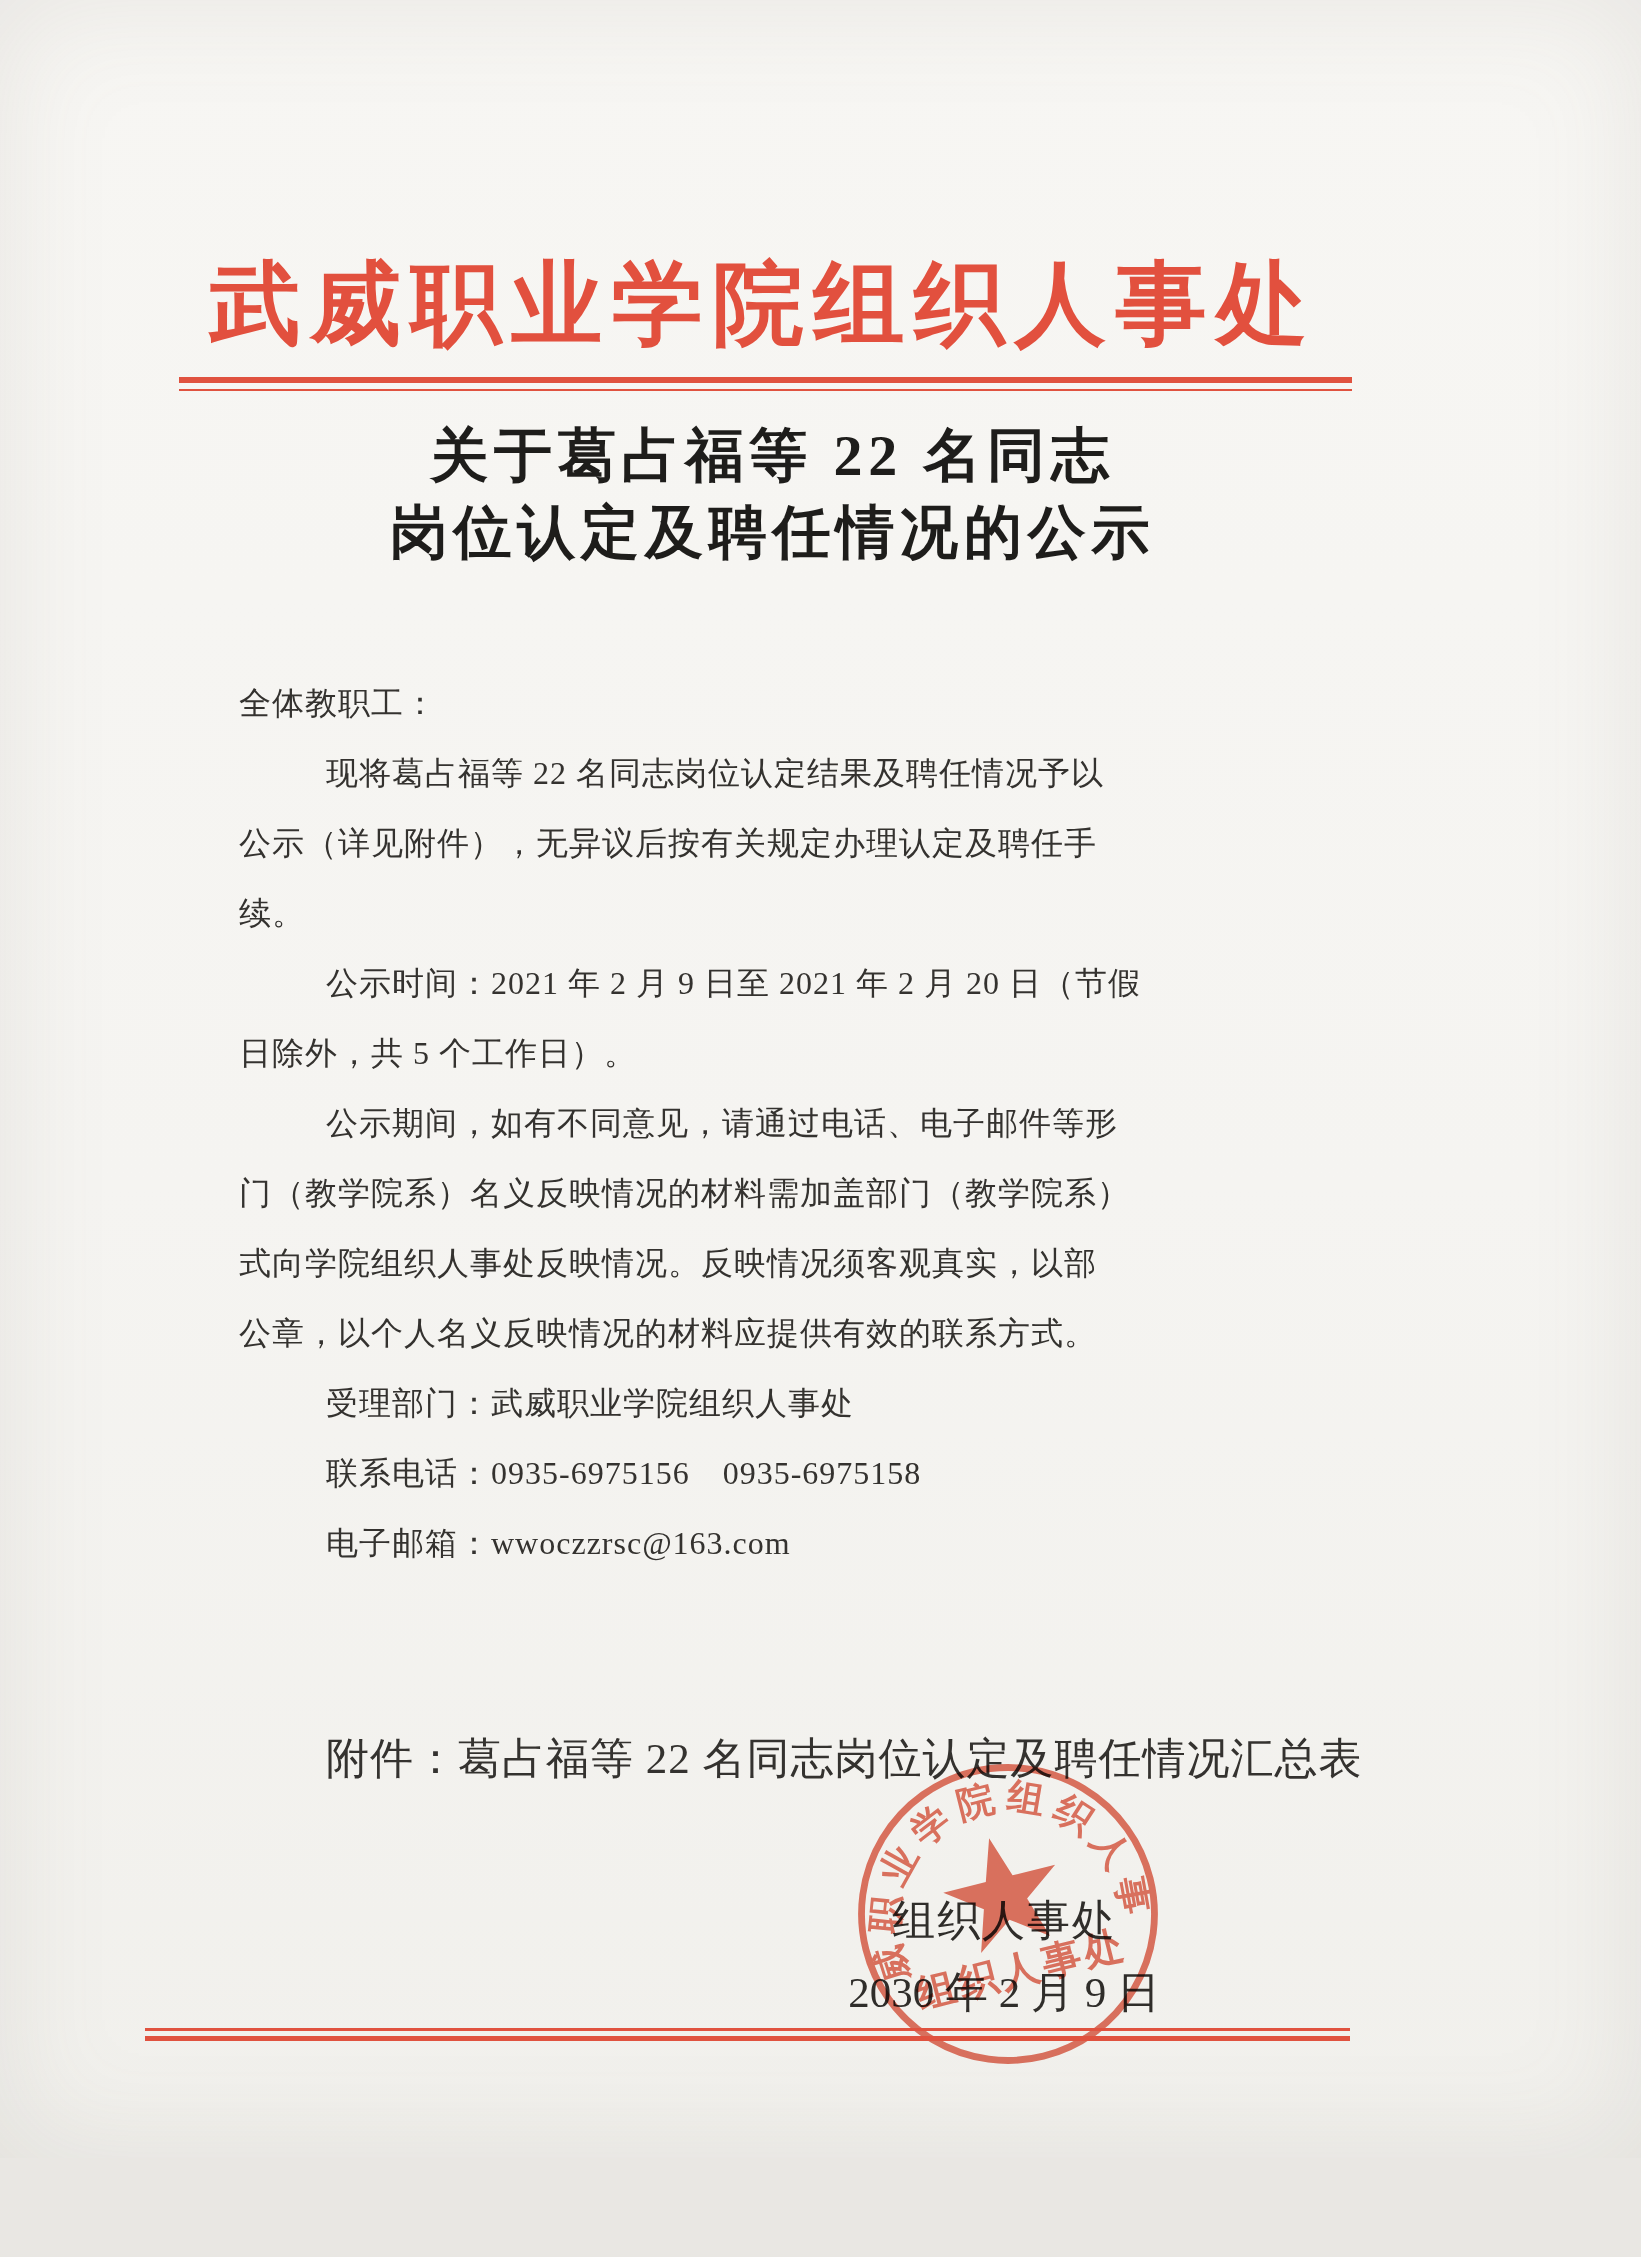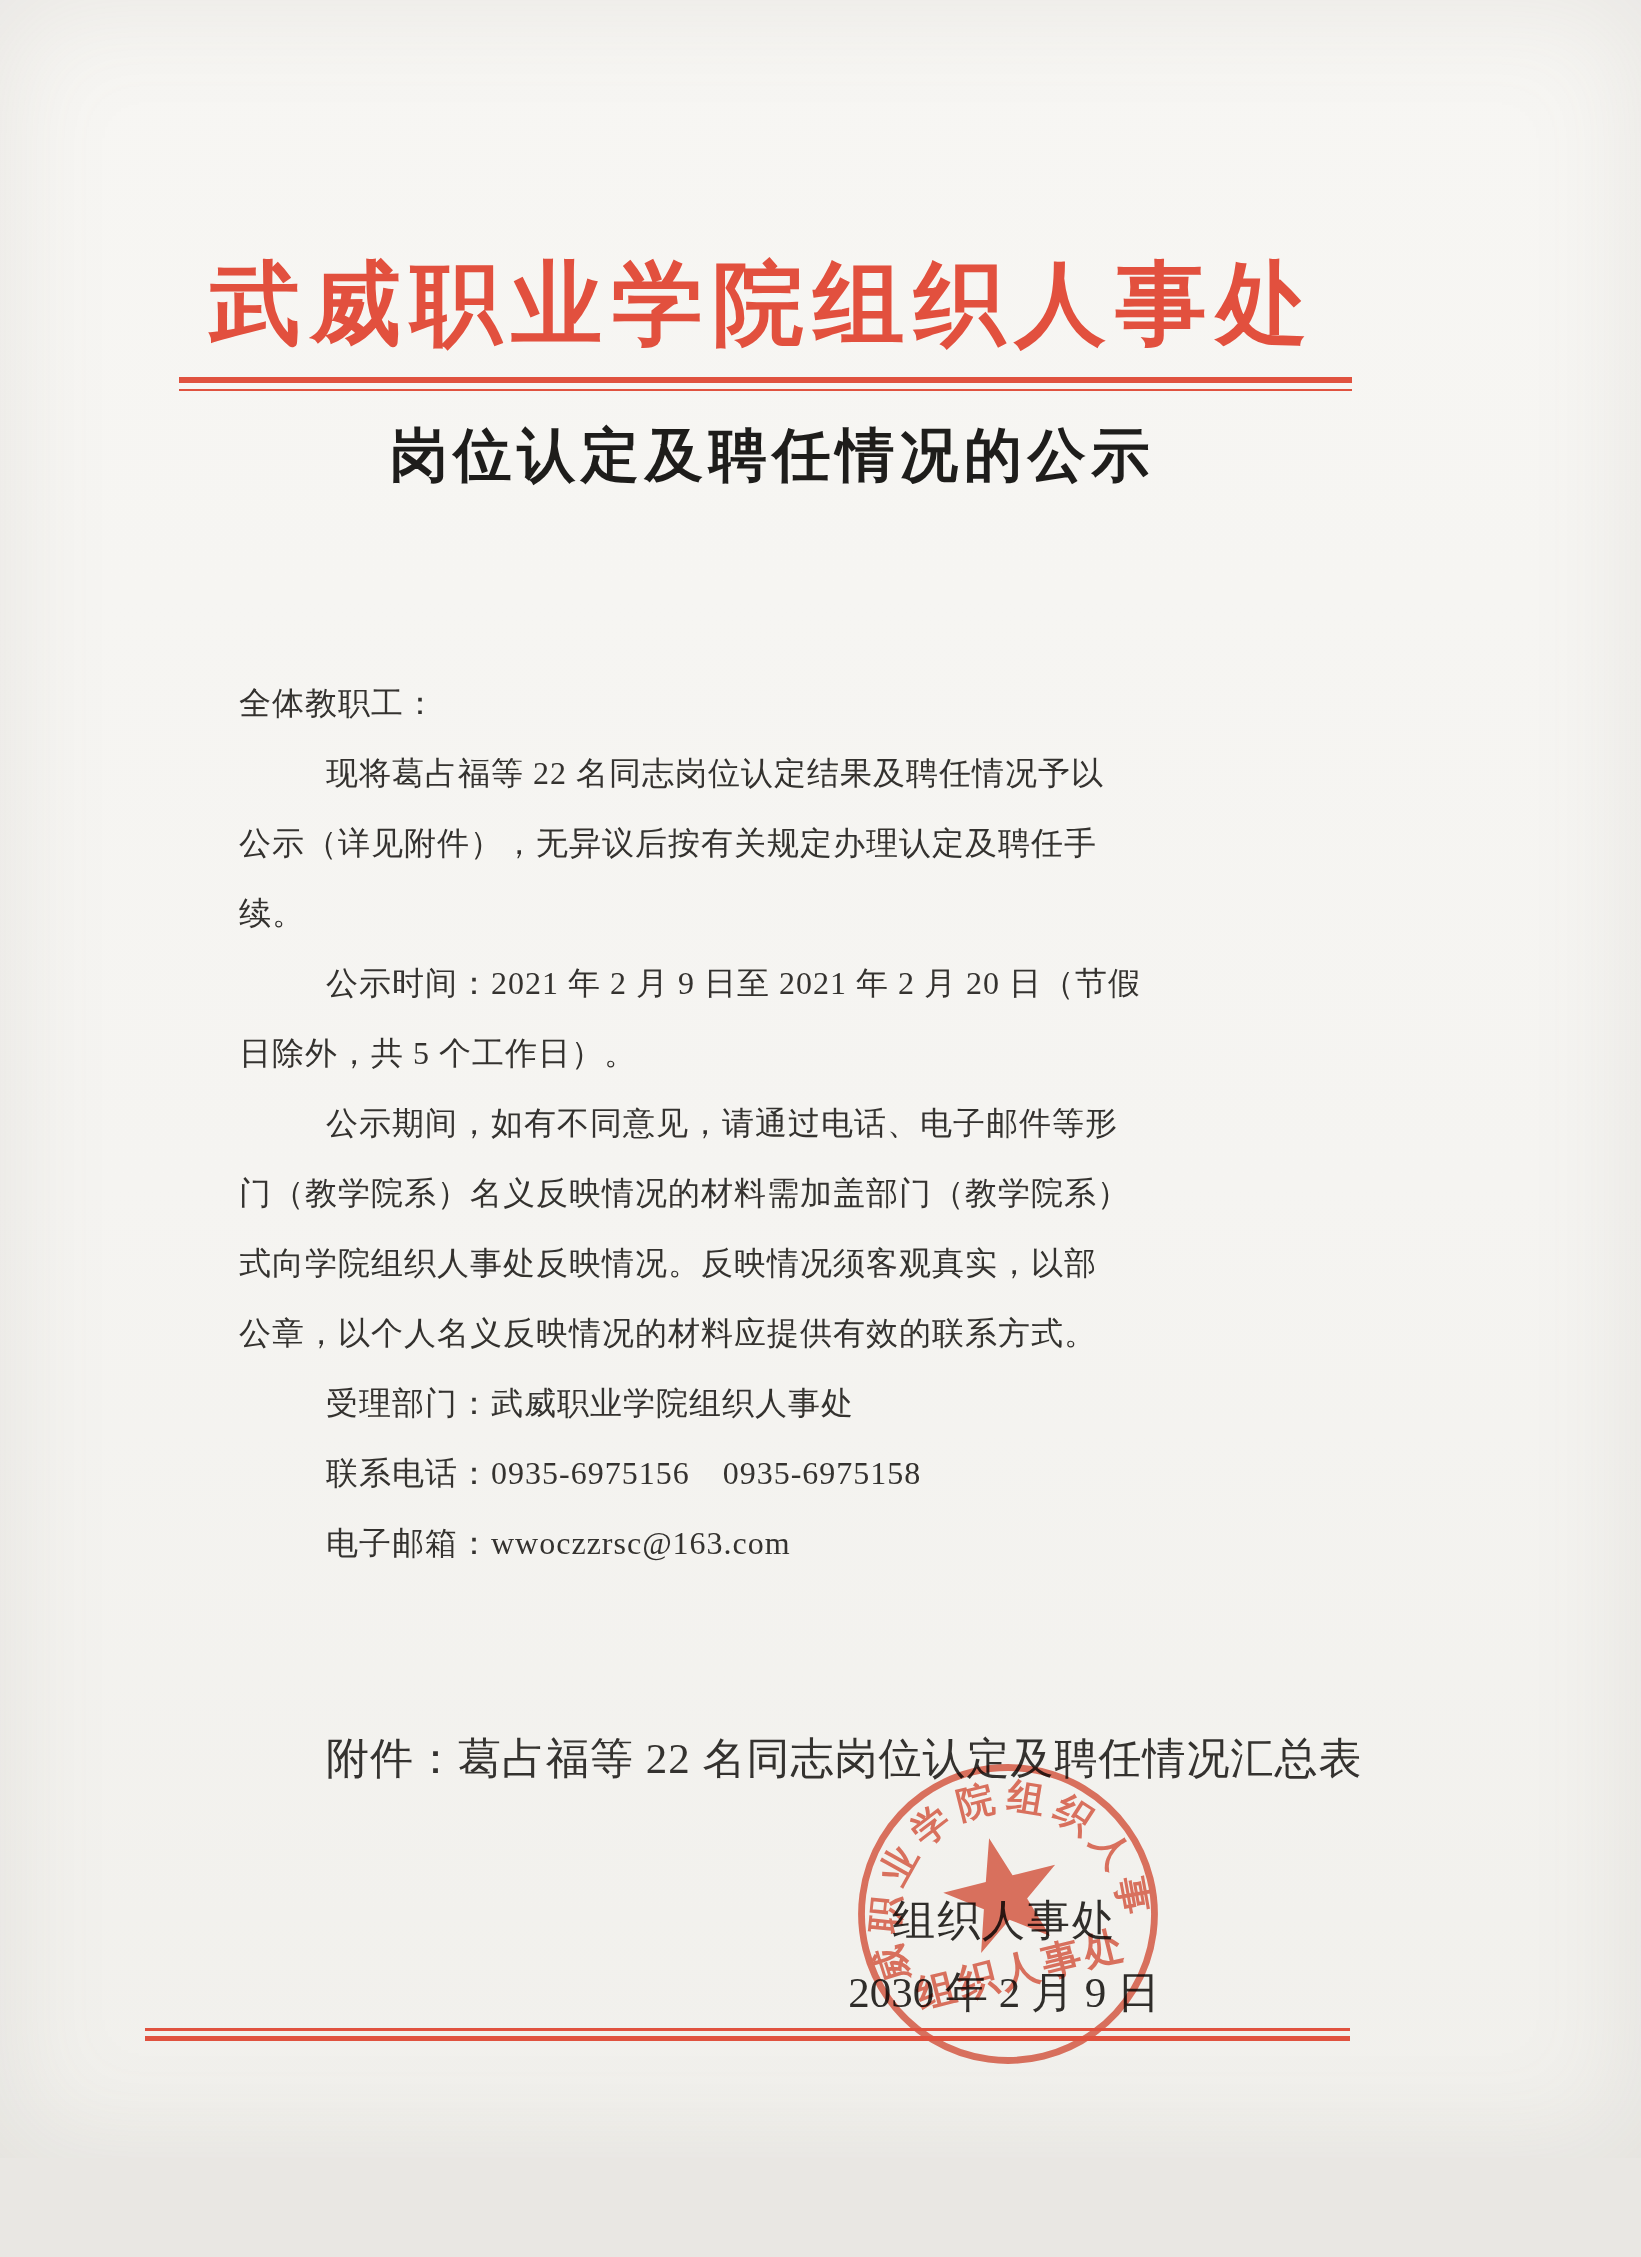--- a/index.html
+++ b/index.html
@@ -86,20 +86,21 @@
 <div class="page">
 
   <div class="letterhead">武威职业学院组织人事处</div>
 
   <div class="rule rule-top">
     <div class="bar-thick"></div>
     <div class="bar-thin"></div>
   </div>
 
   <div class="doc-title">
+    <div>关于葛占福等 22 名同志</div>
     <div>岗位认定及聘任情况的公示</div>
   </div>
 
   <div class="body-text">
     <div class="line">全体教职工：</div>
     <div class="line indent">现将葛占福等 22 名同志岗位认定结果及聘任情况予以</div>
     <div class="line">公示（详见附件），无异议后按有关规定办理认定及聘任手</div>
     <div class="line">续。</div>
     <div class="line indent">公示时间：2021 年 2 月 9 日至 2021 年 2 月 20 日（节假</div>
     <div class="line">日除外，共 5 个工作日）。</div>

